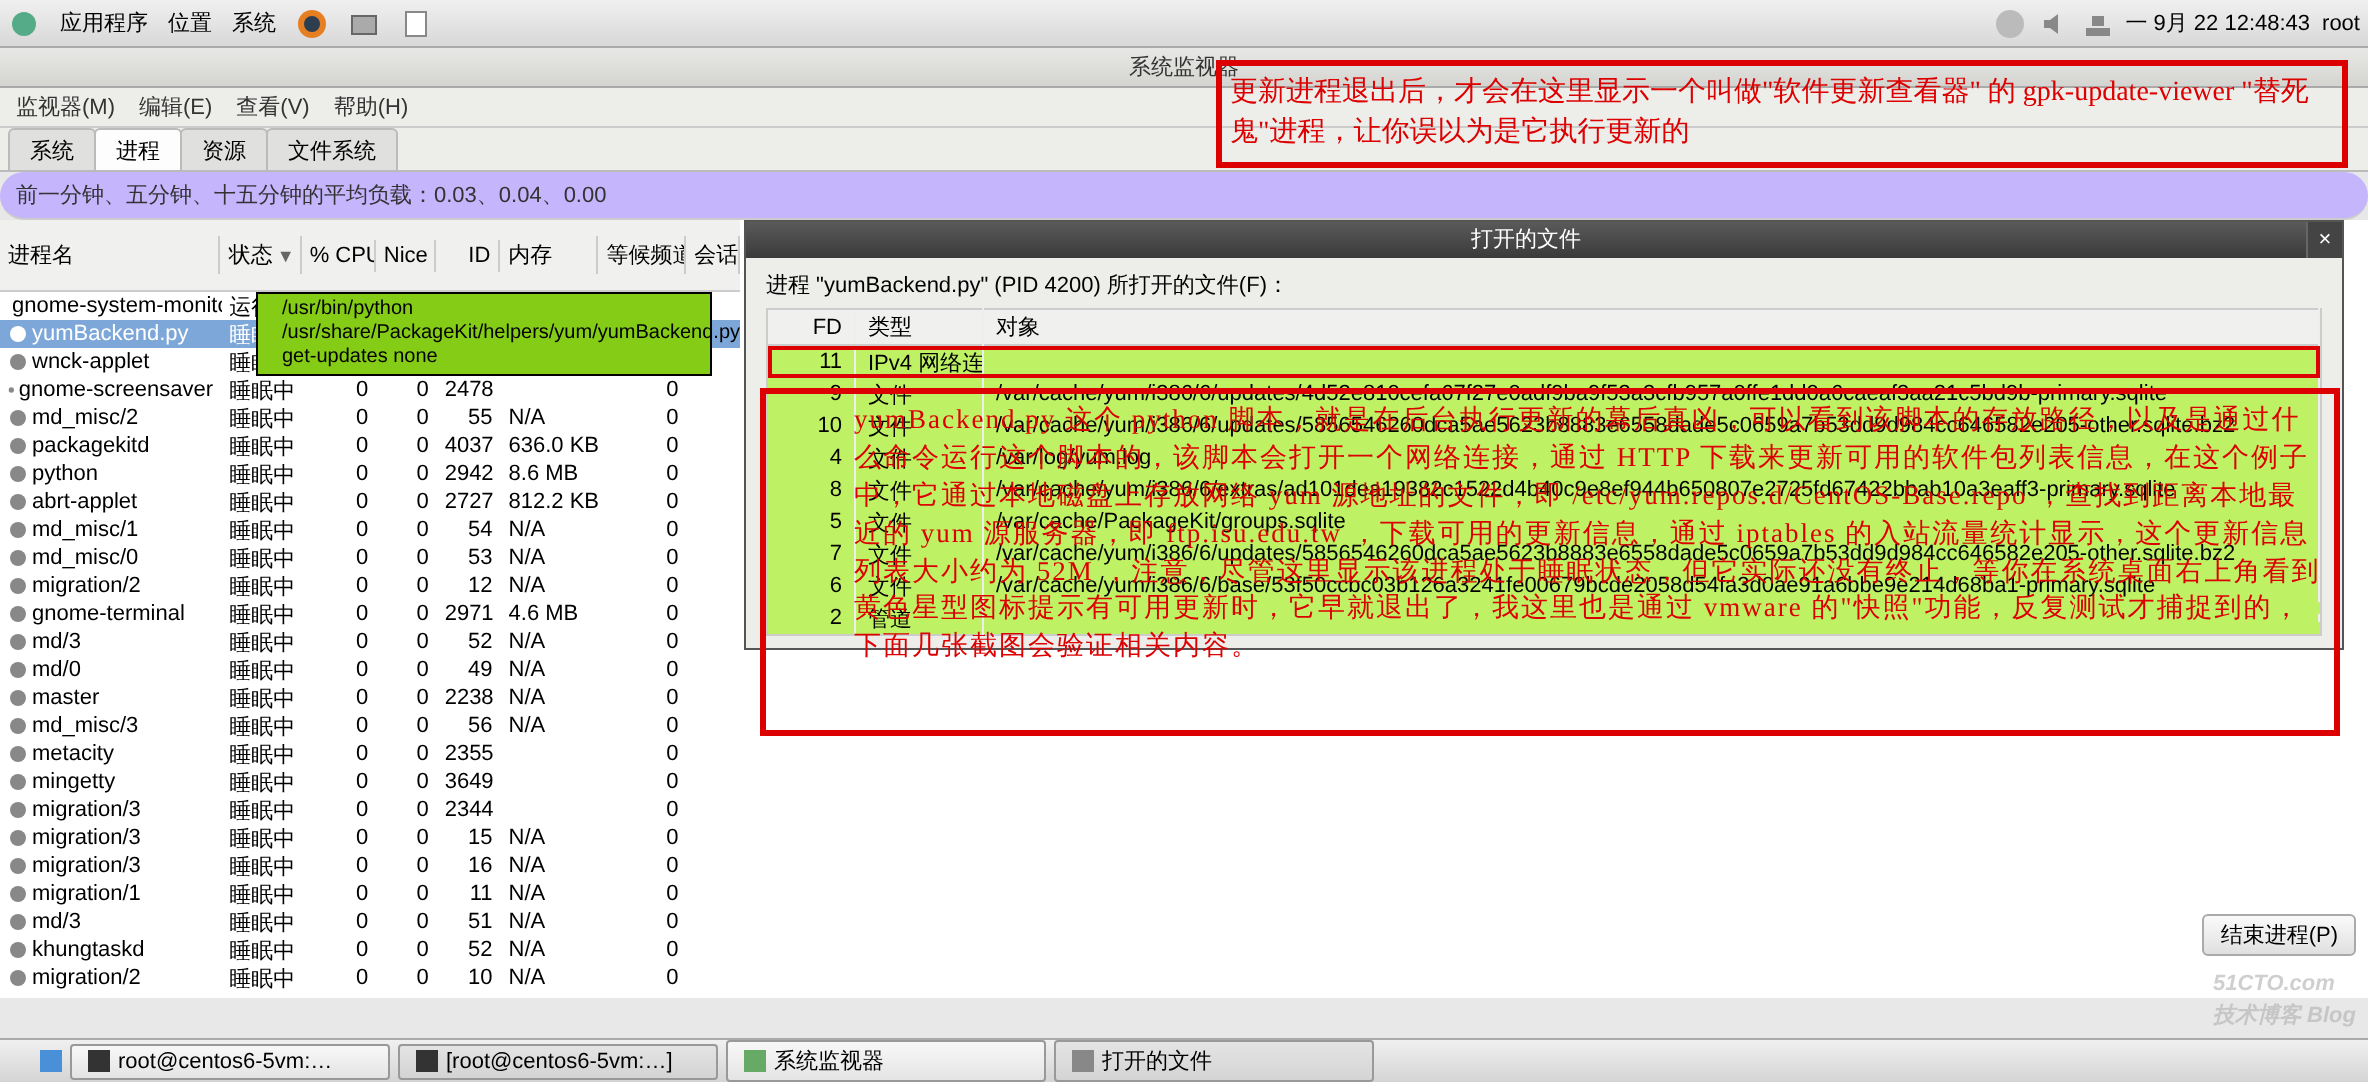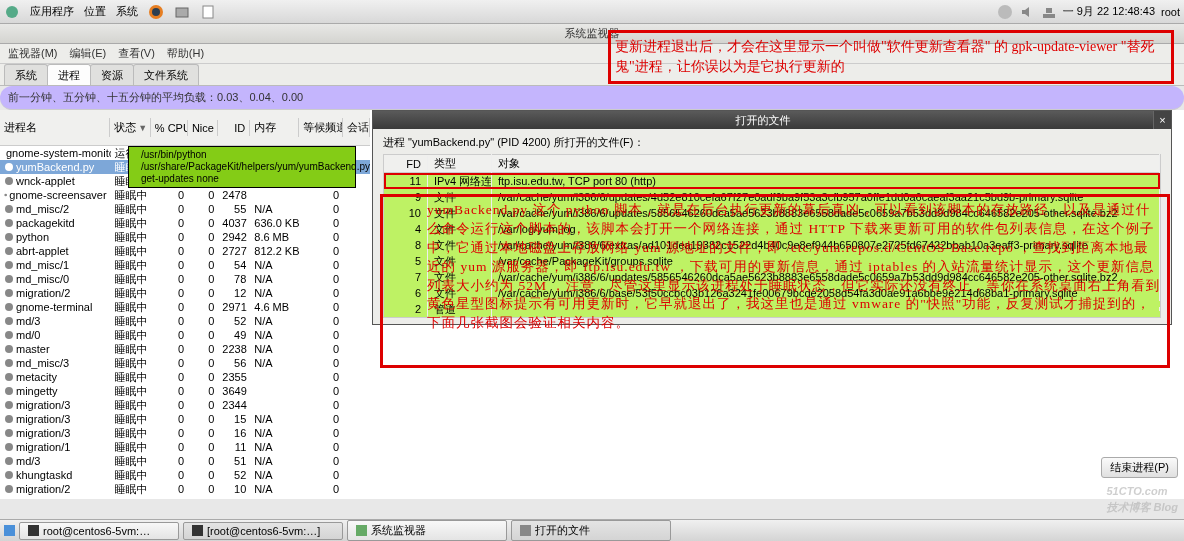--- a/index.html
+++ b/index.html
@@ -36,21 +36,21 @@
 .file-table .fhdr { display:flex; background:#f0f0ee; border-bottom:1px solid #ccc; height:18px; align-items:center; }
 .file-table .fhdr div, .file-row div { padding:2px 6px; border-right:1px solid #eee; overflow:hidden; white-space:nowrap; }
 .f-fd{width:44px;text-align:right;} .f-type{width:64px;} .f-obj{flex:1;}
 .file-row { display:flex; height:16px; align-items:center; font-size:11px; }
 .file-row.hl { outline:2px solid #d00; outline-offset:-2px; }
 .anno { position:absolute; border:3px solid #d00; color:#d00; font-family:"SimSun","NSimSun",serif; line-height:1.4; padding:4px; background:rgba(255,255,255,0.0); z-index:20; }
 .anno1 { left:608px; top:30px; width:566px; height:54px; font-size:14px; }
 .anno2 { left:380px; top:194px; width:790px; height:174px; font-size:13.5px; letter-spacing:1px;padding-left:44px; }
 .bottom-status { position:absolute; bottom:22px; right:6px; height:20px; display:flex; align-items:center; gap:4px; }
 .bottom-status .btn { border:1px solid #aaa; background:linear-gradient(#fafafa,#e0e0e0); padding:2px 8px; border-radius:3px; }
-.taskbar { position:absolute; bottom:0; left:0; right:0; height:22px; background:linear-gradient(#f0f0f0,#d4d4d4); border-top:1px solid #aaa; display:flex; align-items:center; gap:4px; padding:0 4px; }
+.taskbar { position:absolute; bottom:0; left:0; right:0; height:22px; background:linear-gradient(#f0f0f0,#d4d4d4); border-top:1px solid #aaa; display:flex; align-items:center; gap:4px; padding:0 20px; }
 .taskbar .task { border:1px solid #999; background:linear-gradient(#f8f8f8,#e4e4e4); padding:2px 8px; border-radius:2px; display:flex; align-items:center; gap:4px; min-width:160px; font-size:11px; }
 .taskbar .task.inactive { background:linear-gradient(#e4e4e4,#d4d4d4); }
 .watermark { position:absolute; right:6px; bottom:26px; font-size:18px; color:#b0b0b0; font-style:italic; font-weight:bold; opacity:0.6; }
 .watermark .sub { font-size:11px; display:block; text-align:center; }
 .sq { width:11px; height:11px; display:inline-block; }
 </style>
 </head>
 <body>
 
 <div class="top-panel">
@@ -230,21 +230,21 @@
           <div class="c-wait">0</div>
           <div class="c-sess"></div>
         </div>
         <div class="proc-row">
           <div class="c-name"><svg class="icon-gear" viewBox="0 0 10 10">
               <circle cx="5" cy="5" r="4" fill="#888"></circle>
             </svg>md_misc/0</div>
           <div class="c-stat">睡眠中</div>
           <div class="c-cpu">0</div>
           <div class="c-nice">0</div>
-          <div class="c-id">78</div>
+          <div class="c-id">53</div>
           <div class="c-mem">N/A</div>
           <div class="c-wait">0</div>
           <div class="c-sess"></div>
         </div>
         <div class="proc-row">
           <div class="c-name"><svg class="icon-gear" viewBox="0 0 10 10">
               <circle cx="5" cy="5" r="4" fill="#888"></circle>
             </svg>migration/2</div>
           <div class="c-stat">睡眠中</div>
           <div class="c-cpu">0</div>
@@ -437,21 +437,20 @@
       <div class="file-table">
         <div class="fhdr">
           <div class="f-fd">FD</div>
           <div class="f-type">类型</div>
           <div class="f-obj">对象</div>
         </div>
         <div id="file-body">
             <div class="file-row hl">
               <div class="f-fd">11</div>
               <div class="f-type">IPv4 网络连接</div>
-              <div class="f-obj">ftp.isu.edu.tw, TCP port 80 (http)</div>
             </div>
             <div class="file-row">
               <div class="f-fd">9</div>
               <div class="f-type">文件</div>
               <div class="f-obj">/var/cache/yum/i386/6/updates/4d52e810cefa67f27e0adf9ba9f53a3cfb957a0ffe1dd0a6caeaf3aa21c5bd9b-primary.sqlite</div>
             </div>
             <div class="file-row">
               <div class="f-fd">10</div>
               <div class="f-type">文件</div>
               <div class="f-obj">/var/cache/yum/i386/6/updates/5856546260dca5ae5623b8883e6558dade5c0659a7b53dd9d984cc646582e205-other.sqlite.bz2</div>

